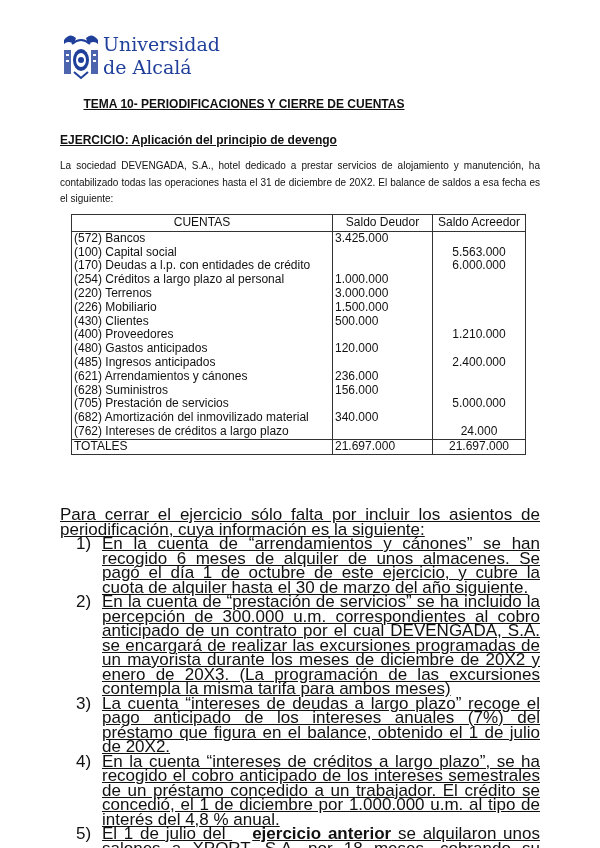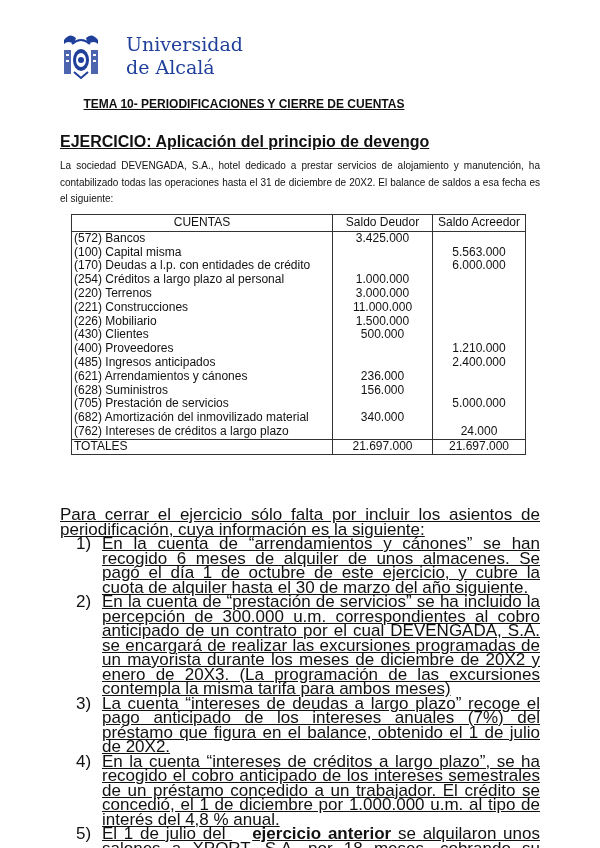--- a/index.html
+++ b/index.html
@@ -1,33 +1,33 @@
 <!DOCTYPE html>
 <html><head>
 <meta charset="utf-8">
 <style>
   html, body { margin: 0; padding: 0; background: #ffffff; }
   body { width: 600px; height: 848px; position: relative; overflow: hidden;
          font-family: "Liberation Sans", sans-serif; color: #111; }
   .logo { position: absolute; left: 60px; top: 30px; display: flex; align-items: center; }
   .logo svg { width: 42px; height: 52px; }
-  .logo-text { margin-left: 24px; font-family: "DejaVu Serif", serif; color: #1f3f9a;
+  .logo-text { margin-left: 1px; font-family: "DejaVu Serif", serif; color: #1f3f9a;
                font-size: 19px; line-height: 23px; }
   .title { position: absolute; left: 0; width: 488px; top: 97px; text-align: center;
            font-weight: bold; font-size: 12px; text-decoration: underline; }
-  .exercise { position: absolute; left: 60px; top: 133px; font-weight: bold; font-size: 16px;
+  .exercise { position: absolute; left: 60px; top: 133px; font-weight: bold; font-size: 12px;
               text-decoration: underline; }
   .intro { position: absolute; left: 60px; width: 480px; top: 158px; font-size: 10px;
            line-height: 16.5px; text-align: justify; }
   table.balance { position: absolute; left: 71px; top: 214px; border-collapse: collapse;
                   font-size: 12px; line-height: 13.8px; }
   table.balance td, table.balance th { padding: 0 2px; border-left: 1px solid #333; border-right: 1px solid #333; }
   table.balance th { font-weight: normal; border-top: 1px solid #333; border-bottom: 1px solid #333; padding: 1px 2px; }
   .c1 { width: 256px; text-align: left; }
-  .c2 { width: 95px; text-align: center; }
+  .c2 { width: 95px; text-align: left; }
   .c3 { width: 88px; text-align: center; }
   th.c1, th.c2, th.c3 { text-align: center; }
   tr.total td { border-top: 1px solid #333; border-bottom: 1px solid #333; }
   .after { position: absolute; left: 60px; width: 480px; top: 508px; font-size: 17px;
            line-height: 14.5px; text-align: justify; text-decoration: underline; }
   ol.items { margin: 0; padding: 0; list-style: none; }
   ol.items li { position: relative; padding-left: 22px; margin-left: 0; text-align: justify; }
   ol.items li .num { position: absolute; left: 0; top: 0; padding-left: 16px; width: 20px; }
   ol.items li { padding-left: 42px; }
   b { font-weight: bold; margin-left: 20px; }
@@ -69,58 +69,58 @@
       <th class="c3">Saldo Acreedor</th>
     </tr>
   </thead>
   <tbody id="balance-body">
       <tr>
         <td class="c1">(572) Bancos</td>
         <td class="c2">3.425.000</td>
         <td class="c3"></td>
       </tr>
       <tr>
-        <td class="c1">(100) Capital misma</td>
+        <td class="c1">(100) Capital social</td>
         <td class="c2"></td>
         <td class="c3">5.563.000</td>
       </tr>
       <tr>
         <td class="c1">(170) Deudas a l.p. con entidades de crédito</td>
         <td class="c2"></td>
         <td class="c3">6.000.000</td>
       </tr>
       <tr>
         <td class="c1">(254) Créditos a largo plazo al personal</td>
         <td class="c2">1.000.000</td>
         <td class="c3"></td>
       </tr>
       <tr>
         <td class="c1">(220) Terrenos</td>
         <td class="c2">3.000.000</td>
         <td class="c3"></td>
       </tr>
       <tr>
-        <td class="c1">(221) Construcciones</td>
-        <td class="c2">11.000.000</td>
-        <td class="c3"></td>
-      </tr>
-      <tr>
         <td class="c1">(226) Mobiliario</td>
         <td class="c2">1.500.000</td>
         <td class="c3"></td>
       </tr>
       <tr>
         <td class="c1">(430) Clientes</td>
         <td class="c2">500.000</td>
         <td class="c3"></td>
       </tr>
       <tr>
         <td class="c1">(400) Proveedores</td>
         <td class="c2"></td>
         <td class="c3">1.210.000</td>
+      </tr>
+      <tr>
+        <td class="c1">(480) Gastos anticipados</td>
+        <td class="c2">120.000</td>
+        <td class="c3"></td>
       </tr>
       <tr>
         <td class="c1">(485) Ingresos anticipados</td>
         <td class="c2"></td>
         <td class="c3">2.400.000</td>
       </tr>
       <tr>
         <td class="c1">(621) Arrendamientos y cánones</td>
         <td class="c2">236.000</td>
         <td class="c3"></td>

